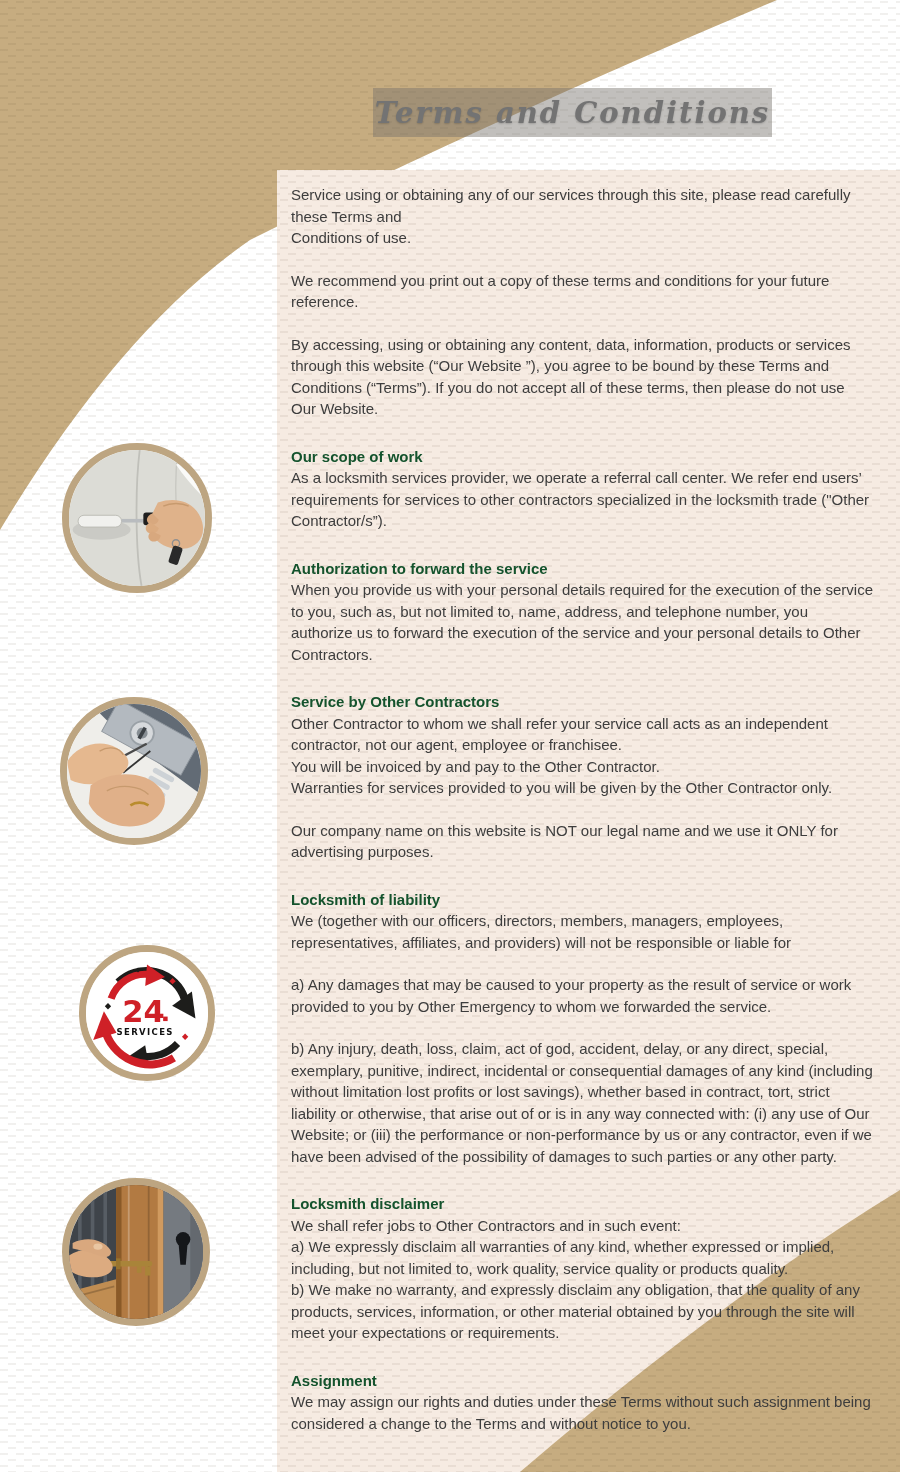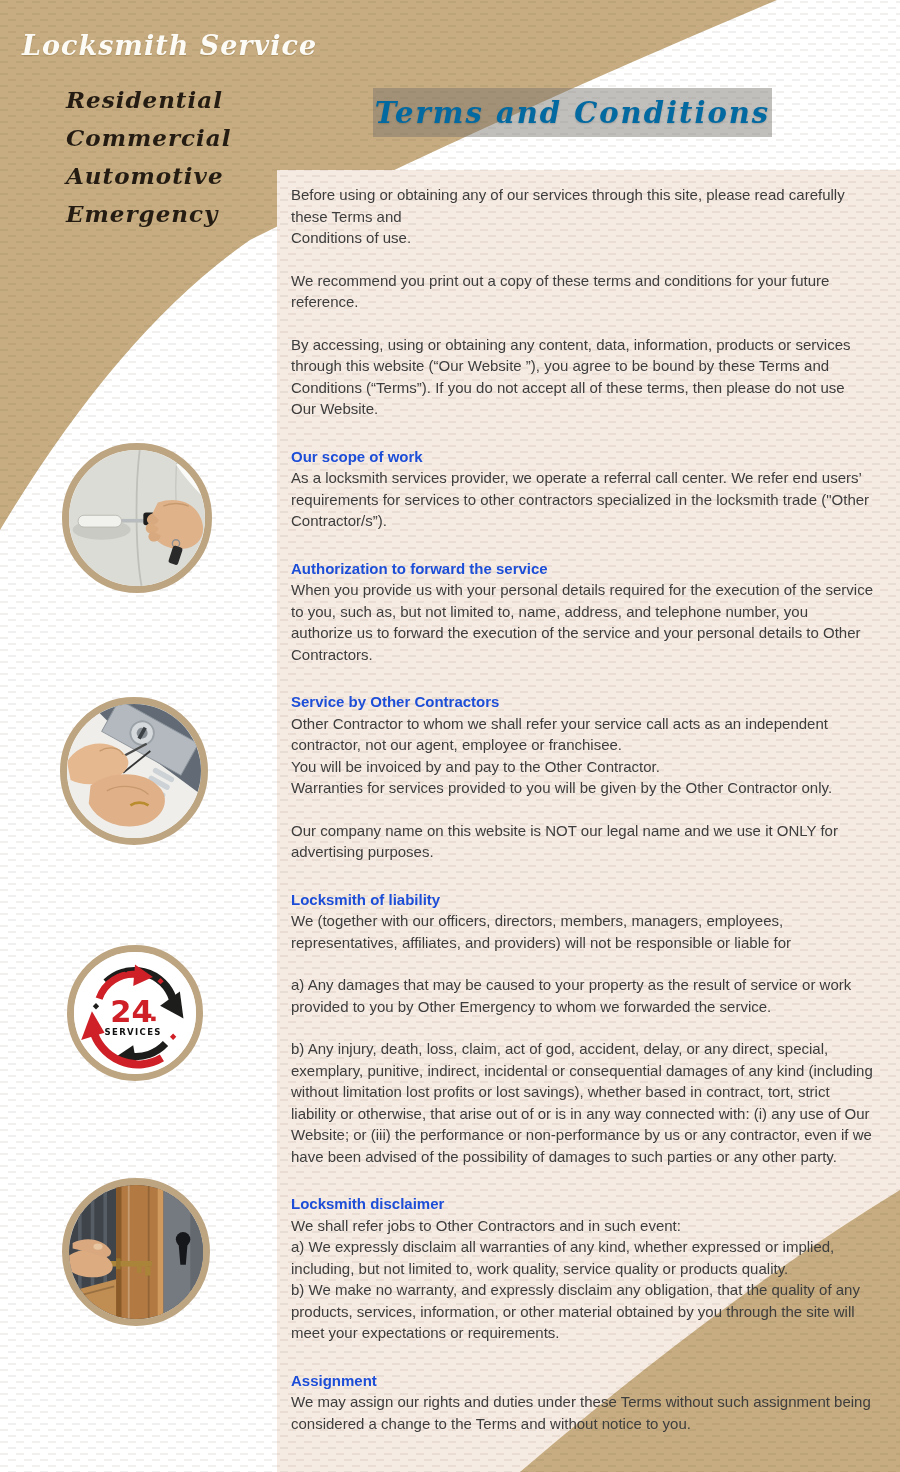--- a/index.html
+++ b/index.html
@@ -48,73 +48,64 @@
   .title-band{
     position:absolute;left:373px;top:88px;width:399px;height:49px;
     background:rgba(118,114,106,0.45);
     display:flex;align-items:center;justify-content:center;
     z-index:3;
   }
   .title-band h1{
     margin:17px;
     font-family:"DejaVu Serif", serif;
     font-style:italic;font-weight:bold;
-    font-size:29px;color:#0369a1;letter-spacing:2px;
+    font-size:29px;color:#737373;letter-spacing:2px;
     text-shadow:0 1px 2px rgba(0,0,0,0.18);
     white-space:nowrap;
   }
   
   .photo-circle{
     position:absolute;border-radius:50%;
     border:7px solid #bda581;background:#f4f3ef;
     overflow:hidden;z-index:3;
   }
   .photo-circle svg{display:block;}
   .c1{left:62px;top:443px;width:136px;height:136px;}
   .c2{left:60px;top:697px;width:134px;height:134px;}
-  .c3{left:67px;top:945px;width:122px;height:122px;}
+  .c3{left:79px;top:945px;width:122px;height:122px;}
   .c4{left:62px;top:1178px;width:134px;height:134px;}
   
   .terms-content{
     position:absolute;left:291px;top:184px;width:582px;z-index:3;
     color:#3d3d3d;font-size:15px;line-height:21.5px;
   }
   .terms-content p{margin:0 0 21px 0;white-space:pre-line;}
   .terms-content h2{
     margin:26px 0 0 0;
-    font-size:15px;line-height:21.5px;color:#1d4ed8;
+    font-size:15px;line-height:21.5px;color:#14532d;
     font-weight:bold;
   }
 </style>
 </head>
 <body>
 
 <div class="canvas">
 
   <svg class="bg-svg tan-top" width="800" height="540" viewBox="0 0 800 540">
     <path d="M0 0 H777 Q480 125 250 240 Q120 330 0 530 Z" fill="#c6ac80"></path>
   </svg>
 
   <div class="content-panel"></div>
 
   <svg class="bg-svg tan-bottom" width="450" height="312" viewBox="0 0 450 312">
     <path d="M450 30 Q270 140 70 312 L450 312 Z" fill="#c6ac80"></path>
   </svg>
 
   <div class="dash-overlay"></div>
 
-  <div class="brand">
-    <div class="brand-title">Locksmith Service</div>
-    <ul class="service-list">
-      <li>Residential</li>
-      <li>Commercial</li>
-      <li>Automotive</li>
-      <li>Emergency</li>
-    </ul>
-  </div>
 
   <div class="title-band">
     <h1>Terms and Conditions</h1>
   </div>
 
   <div class="photo-circle c1">
     <svg width="136" height="136" viewBox="0 0 150 150">
       <rect x="0" y="0" width="150" height="150" fill="#dcdcd6"></rect>
       <path d="M78 0 C73 40 73 110 80 150" stroke="#c0c0ba" stroke-width="2" fill="none"></path>
       <path d="M120 0 C117 28 117 55 120 78" stroke="#c8c8c2" stroke-width="1.5" fill="none"></path>
@@ -200,21 +191,21 @@
       <rect x="52" y="81" width="5" height="12" fill="#98742e"></rect>
       <rect x="84" y="90" width="6" height="10" fill="#a98439"></rect>
       <rect x="75" y="90" width="5" height="7" fill="#a98439"></rect>
       <path d="M0 78 C14 68 32 70 42 80 C52 88 50 98 36 101 C22 104 8 100 0 94 Z" fill="#dcab80"></path>
       <path d="M4 64 C20 56 38 60 46 72 C48 77 43 81 36 79 C24 74 14 72 4 70 Z" fill="#d9a87e"></path>
       <ellipse cx="32" cy="68" rx="5" ry="3.5" fill="#e9c6a2"></ellipse>
     </svg>
   </div>
 
   <div class="terms-content">
-    <p>Before using or obtaining any of our services through this site, please read carefully these Terms and
+    <p>Service using or obtaining any of our services through this site, please read carefully these Terms and
 Conditions of use.</p>
     <p>We recommend you print out a copy of these terms and conditions for your future reference.</p>
     <p>By accessing, using or obtaining any content, data, information, products or services through this website (“Our Website ”), you agree to be bound by these Terms and Conditions (“Terms”). If you do not accept all of these terms, then please do not use Our Website.</p>
 
     <section>
       <h2>Our scope of work</h2>
       <p>As a locksmith services provider, we operate a referral call center. We refer end users’ requirements for services to other contractors specialized in the locksmith trade ("Other Contractor/s”).</p>
     </section>
 
     <section>

